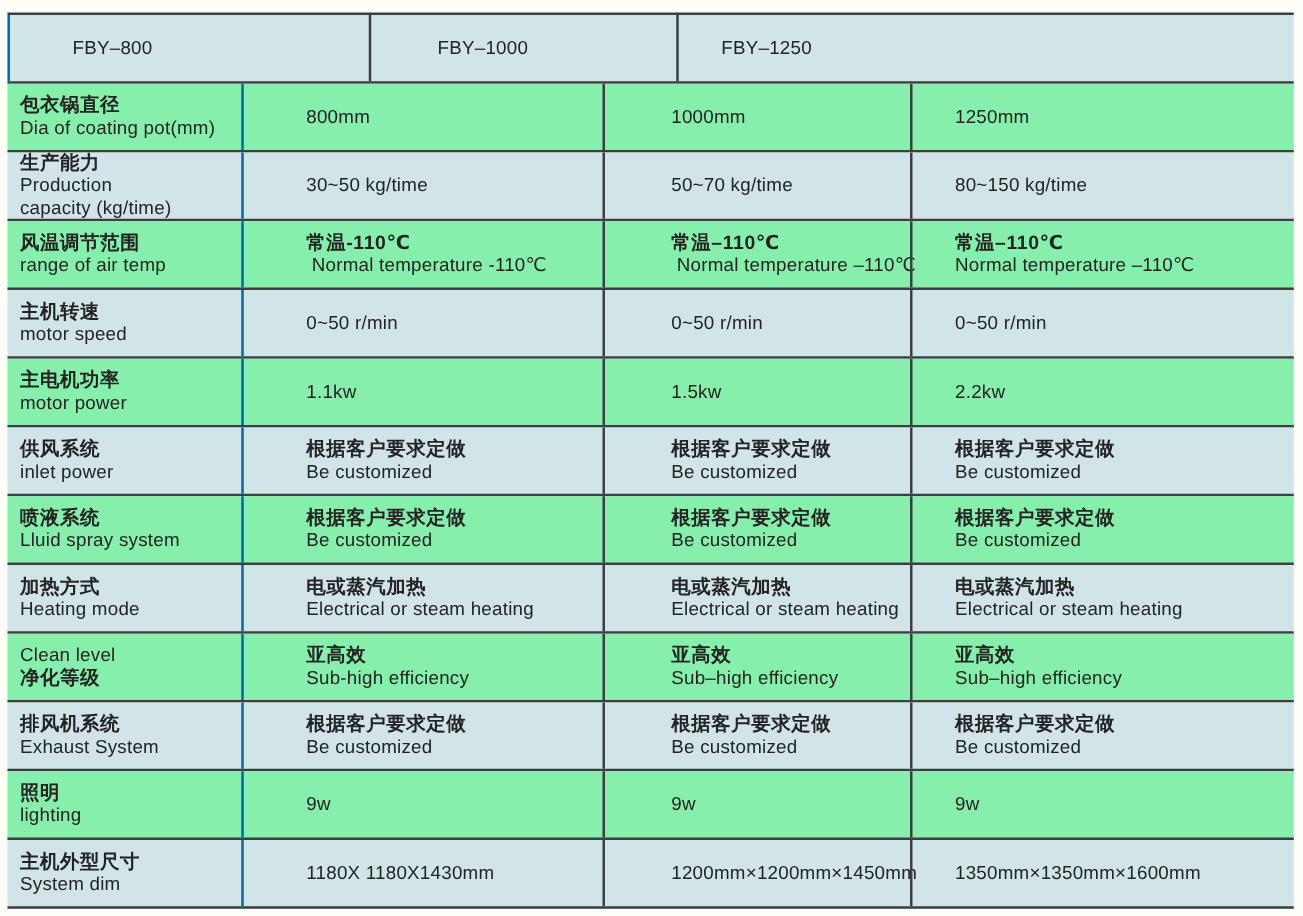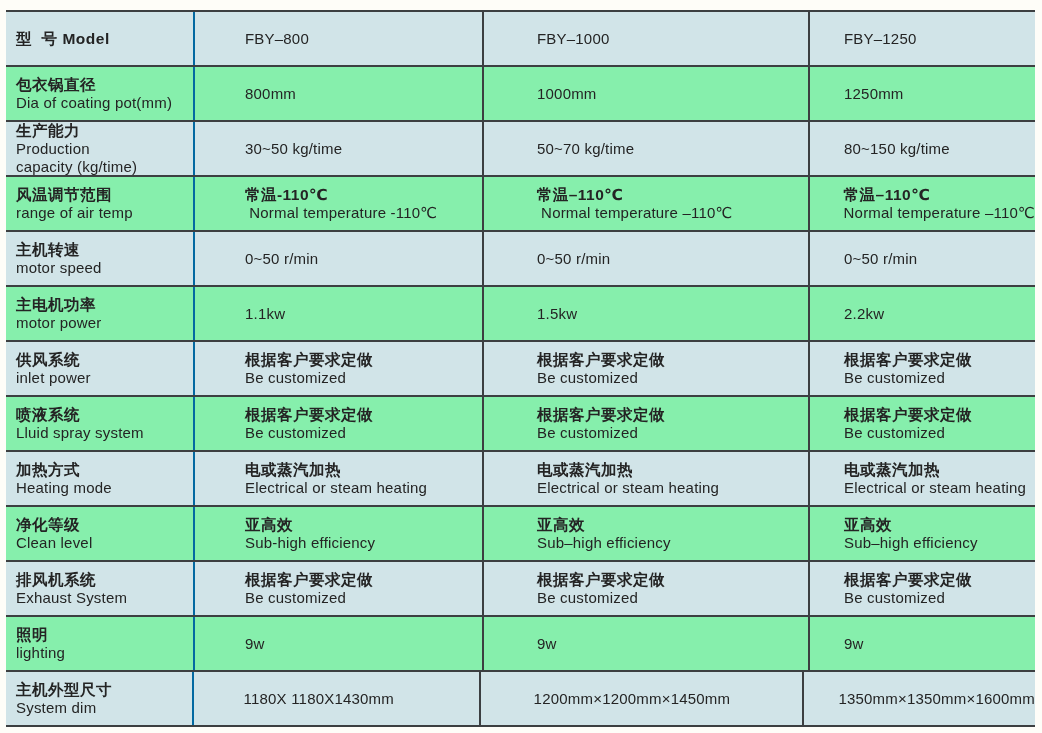--- a/index.html
+++ b/index.html
@@ -22,43 +22,40 @@
   }
   .row.blue{background:#d1e4e8;}
   .row.white{background:#86efac;}
   .cell{
     box-sizing:border-box;
     display:flex;flex-direction:column;justify-content:center;
     overflow:visible;
   }
   .cell.c1{width:187px;padding-left:10px;}
   .cell.c2{width:289px;border-left:2px solid #0369a1;padding-left:50px;}
-  .cell.c3{width:326px;border-left:2px solid #3c3f41;padding-left:53px;}
+  .cell.c3{width:246px;border-left:2px solid #3c3f41;padding-left:53px;}
   .cell.c4{flex:1;border-left:2px solid #3c3f41;padding-left:34px;}
   .line{
     font-size:15px;line-height:18px;
     color:#242424;
     white-space:pre;
     letter-spacing:0.2px;
   }
   .line.zh{
     font-weight:700;
     font-size:15.5px;
     letter-spacing:0.5px;
   }
 </style>
 </head>
 <body>
 
 <div class="canvas">
   <div class="spec-table">
       <div class="row blue">
-        <div class="cell c1">
-          <div class="line zh">型  号 Model</div>
-        </div>
         <div class="cell c2">
           <div class="line">FBY–800</div>
         </div>
         <div class="cell c3">
           <div class="line">FBY–1000</div>
         </div>
         <div class="cell c4">
           <div class="line">FBY–1250</div>
         </div>
       </div>
@@ -190,22 +187,22 @@
           <div class="line zh">电或蒸汽加热</div>
           <div class="line">Electrical or steam heating</div>
         </div>
         <div class="cell c4">
           <div class="line zh">电或蒸汽加热</div>
           <div class="line">Electrical or steam heating</div>
         </div>
       </div>
       <div class="row white">
         <div class="cell c1">
+          <div class="line">Clean level</div>
           <div class="line zh">净化等级</div>
-          <div class="line">Clean level</div>
         </div>
         <div class="cell c2">
           <div class="line zh">亚高效</div>
           <div class="line">Sub-high efficiency</div>
         </div>
         <div class="cell c3">
           <div class="line zh">亚高效</div>
           <div class="line">Sub–high efficiency</div>
         </div>
         <div class="cell c4">

